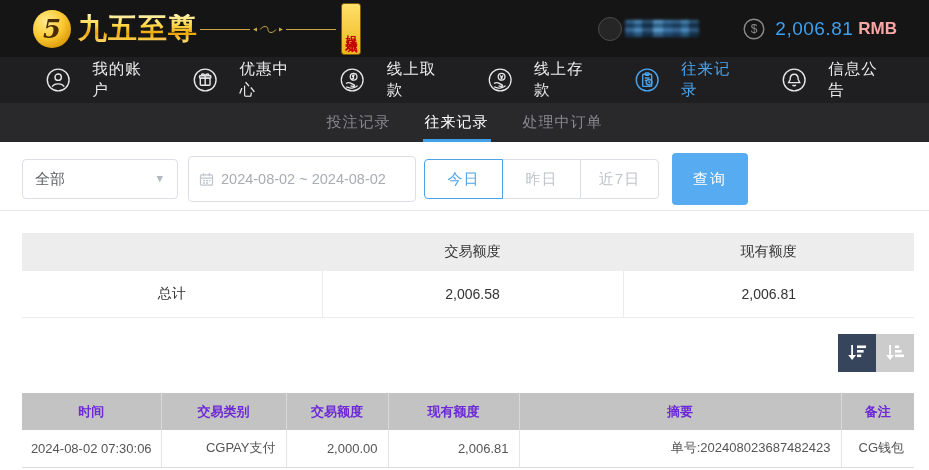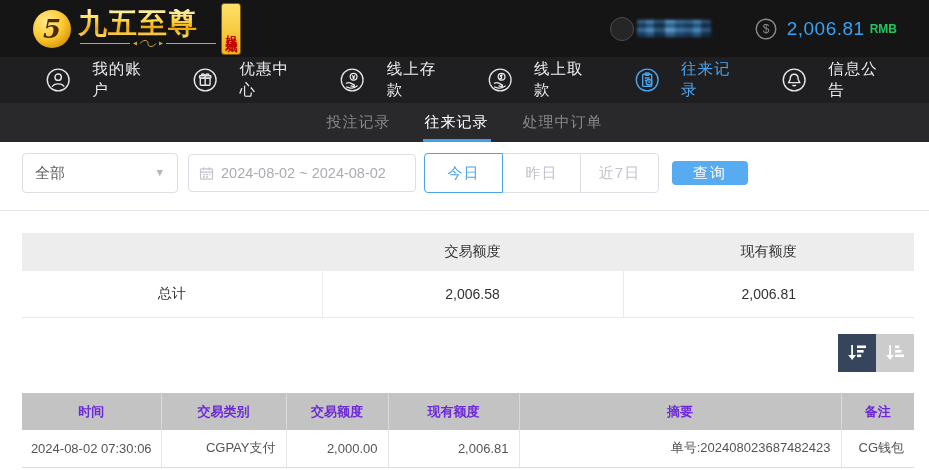--- a/index.html
+++ b/index.html
@@ -8,21 +8,21 @@
 
   
   .top-bar { position:absolute; left:0; top:0; width:929px; height:57px;
     background:#151515; display:flex; align-items:center; }
   .logo { display:flex; align-items:center; margin-left:33px; cursor:pointer; }
   .logo-emblem { width:38px; height:38px; border-radius:50%;
     background:radial-gradient(circle at 35% 30%, #ffe98f 0%, #fccb33 45%, #d99708 80%, #a96f04 100%);
     display:flex; align-items:center; justify-content:center;
     font-family:"DejaVu Serif",serif; font-style:italic; font-weight:bold;
     font-size:26px; color:#4a2c04; }
-  .logo-textcol { margin-left:7px; display:flex; flex-direction:column; }
+  .logo-textcol { margin-left:7px; display:flex; flex-direction:row; align-items:center; }
   .logo-title { font-size:29px; font-weight:bold; letter-spacing:1px; line-height:1;
     background:linear-gradient(180deg,#fff3b4 0%, #ffd84a 38%, #eda506 68%, #ffdf76 100%);
     -webkit-background-clip:text; background-clip:text; color:transparent; }
   .logo-flourish { margin-top:1px; }
   .logo-badge { margin-left:3px; width:20px; height:52px; border-radius:3px;
     background:linear-gradient(180deg,#ffe06a,#efb71c); border:1px solid #7c5c02;
     color:#c00000; font-size:12px; font-weight:bold; line-height:15px;
     display:flex; align-items:center; justify-content:center; text-align:center;
     writing-mode:vertical-rl; text-orientation:upright; letter-spacing:2px; }
 
@@ -30,21 +30,21 @@
     display:flex; align-items:center; }
   .avatar { width:24px; height:24px; border-radius:50%; background:#262626;
     border:1px solid #4c4c4c; cursor:pointer; }
   .blurred-name { width:74px; height:17px; margin-left:3px; border-radius:2px; opacity:.95;
     background:
       repeating-linear-gradient(90deg,#275e91 0 9px,#3e88c4 9px 17px,#1d4a73 17px 28px,#4e9ad6 28px 38px,#2d6da6 38px 47px),
       repeating-linear-gradient(0deg, rgba(0,0,0,.35) 0 5px, rgba(255,255,255,.10) 5px 9px);
     background-blend-mode:overlay; filter:blur(1.6px); }
   .coin-icon { margin-left:44px; display:flex; align-items:center; }
   .balance-amount { margin-left:10px; font-size:19px; color:#3ba1f2; letter-spacing:.5px; }
-  .balance-currency { margin-left:5px; font-size:12px; color:#22c55e; font-weight:bold; }
+  .balance-currency { margin-left:5px; font-size:17px; color:#fca5a5; font-weight:bold; }
 
   
   .nav-bar { position:absolute; left:0; top:57px; width:929px; height:46px;
     background:#1f1f22; display:flex; align-items:center; padding-left:46px; }
   .nav-item { display:flex; align-items:center; margin-right:39px; cursor:pointer; }
   .nav-item .nav-label { margin-left:22px; font-size:15.5px; color:#ededed; letter-spacing:1px; }
   .nav-item svg { stroke:#e6e6e6; }
   .nav-item.active .nav-label { color:#4ba4ec; }
   .nav-item.active svg { stroke:#4ba4ec; }
 
@@ -58,31 +58,31 @@
     height:3px; background:#42a0ea; }
 
   
   .content { position:absolute; left:0; top:142px; width:929px; height:328px; background:#fff; }
 
   .filter-row { position:absolute; left:22px; top:11px; display:flex; align-items:center; }
   .select-box { width:156px; height:40px; border:1px solid #dcdfe6; border-radius:4px;
     background:#fff; display:flex; align-items:center; padding:0 14px 0 12px; cursor:pointer;font-family:Liberation Mono, monospace; }
   .select-value { flex:1; font-size:15px; color:#606266; }
   .select-caret { font-size:11px; color:#b4b8bf; }
-  .date-box { width:228px; height:38px; border:1px solid #dcdfe6; border-radius:4px;
+  .date-box { width:228px; height:46px; border:1px solid #dcdfe6; border-radius:4px;
     margin-left:10px; background:#fff; display:flex; align-items:center; padding:0 10px; cursor:text; }
   .date-value { margin-left:7px; font-size:14.5px; color:#a9acb2; white-space:nowrap; }
   .btn-group { display:flex; margin-left:8px; }
   .range-btn { width:79px; height:40px; background:#fff; border:1px solid #dcdfe6;
     font-size:15px; color:#bfc3cb; cursor:pointer; margin-left:-1px;
     font-family:inherit; letter-spacing:1px; }
   .range-btn:first-child { border-radius:4px 0 0 4px; margin-left:0; }
   .range-btn:last-child { border-radius:0 4px 4px 0; }
   .range-btn.active { color:#4da3ea; border-color:#4da3ea; position:relative; z-index:2; }
-  .search-btn { margin-left:13px; width:76px; height:24px; background:#57abf0; border:none;
+  .search-btn { margin-left:13px; width:76px; height:52px; background:#57abf0; border:none;
     border-radius:4px; color:#fff; font-size:15px; cursor:pointer; font-family:inherit;
     letter-spacing:2px; }
 
   .h-divider { position:absolute; left:0; top:68px; width:929px; height:0;
     border-top:1px solid #e8e8e8; }
 
   table { border-collapse:collapse; table-layout:fixed; }
   .summary-table { position:absolute; left:22px; top:91px; width:892px; }
   .summary-table th { height:38px; background:#ededed; font-size:14px; color:#333;
     font-weight:normal; text-align:center; }
@@ -154,36 +154,36 @@
       <rect x="7" y="8.4" width="12" height="2.6" rx="0.6"></rect>
       <path d="M13 8.4 c-1.6 -3 -4.8 -1.8 -3.6 0.2 M13 8.4 c1.6 -3 4.8 -1.8 3.6 0.2 M13 8.4 V18.6"></path>
     </svg>
     <span class="nav-label">优惠中心</span>
   </div>
 
   <div class="nav-item">
     <svg width="26" height="26" viewBox="0 0 26 26" fill="none" stroke-width="1.4">
       <circle cx="13" cy="13" r="11.6"></circle>
       <circle cx="14.5" cy="9.6" r="3.6"></circle>
+      <path d="M15.8 7.9 c-1.8 -1 -3.4 0.4 -2 1.6 c1.6 1.2 0.2 2.8 -1.6 1.8 M14.4 7 v5.2"></path>
+      <path d="M6.4 16.8 c2 -1.4 3.8 -1.4 5.6 -0.2 l3 1.6 c1 0.6 0.4 2 -0.8 1.7 l-3 -0.7"></path>
+      <path d="M6.6 20.4 l4.6 1.2 c1.2 0.3 5.6 -0.8 7.6 -2.6"></path>
+    </svg>
+    <span class="nav-label">线上取款</span>
+  </div>
+
+  <div class="nav-item">
+    <svg width="26" height="26" viewBox="0 0 26 26" fill="none" stroke-width="1.4">
+      <circle cx="13" cy="13" r="11.6"></circle>
+      <circle cx="14.5" cy="9.6" r="3.6"></circle>
       <path d="M12.9 8.1 l1.6 1.8 l1.6 -1.8 M14.5 9.9 v2.2 M13.2 10.8 h2.6"></path>
       <path d="M6.4 16.8 c2 -1.4 3.8 -1.4 5.6 -0.2 l3 1.6 c1 0.6 0.4 2 -0.8 1.7 l-3 -0.7"></path>
       <path d="M6.6 20.4 l4.6 1.2 c1.2 0.3 5.6 -0.8 7.6 -2.6"></path>
     </svg>
     <span class="nav-label">线上存款</span>
-  </div>
-
-  <div class="nav-item">
-    <svg width="26" height="26" viewBox="0 0 26 26" fill="none" stroke-width="1.4">
-      <circle cx="13" cy="13" r="11.6"></circle>
-      <circle cx="14.5" cy="9.6" r="3.6"></circle>
-      <path d="M15.8 7.9 c-1.8 -1 -3.4 0.4 -2 1.6 c1.6 1.2 0.2 2.8 -1.6 1.8 M14.4 7 v5.2"></path>
-      <path d="M6.4 16.8 c2 -1.4 3.8 -1.4 5.6 -0.2 l3 1.6 c1 0.6 0.4 2 -0.8 1.7 l-3 -0.7"></path>
-      <path d="M6.6 20.4 l4.6 1.2 c1.2 0.3 5.6 -0.8 7.6 -2.6"></path>
-    </svg>
-    <span class="nav-label">线上取款</span>
   </div>
 
   <div class="nav-item active">
     <svg width="26" height="26" viewBox="0 0 26 26" fill="none" stroke-width="1.5">
       <circle cx="13" cy="13" r="11.6"></circle>
       <rect x="8.2" y="6.8" width="9.6" height="13" rx="1"></rect>
       <rect x="11" y="5.4" width="4" height="2.6" rx="0.8"></rect>
       <path d="M10.4 10.8 h5.2 M10.4 13.4 h2.2"></path>
       <circle cx="15" cy="15.4" r="3"></circle>
       <path d="M15 13.9 v1.5 l1.2 0.8"></path>

